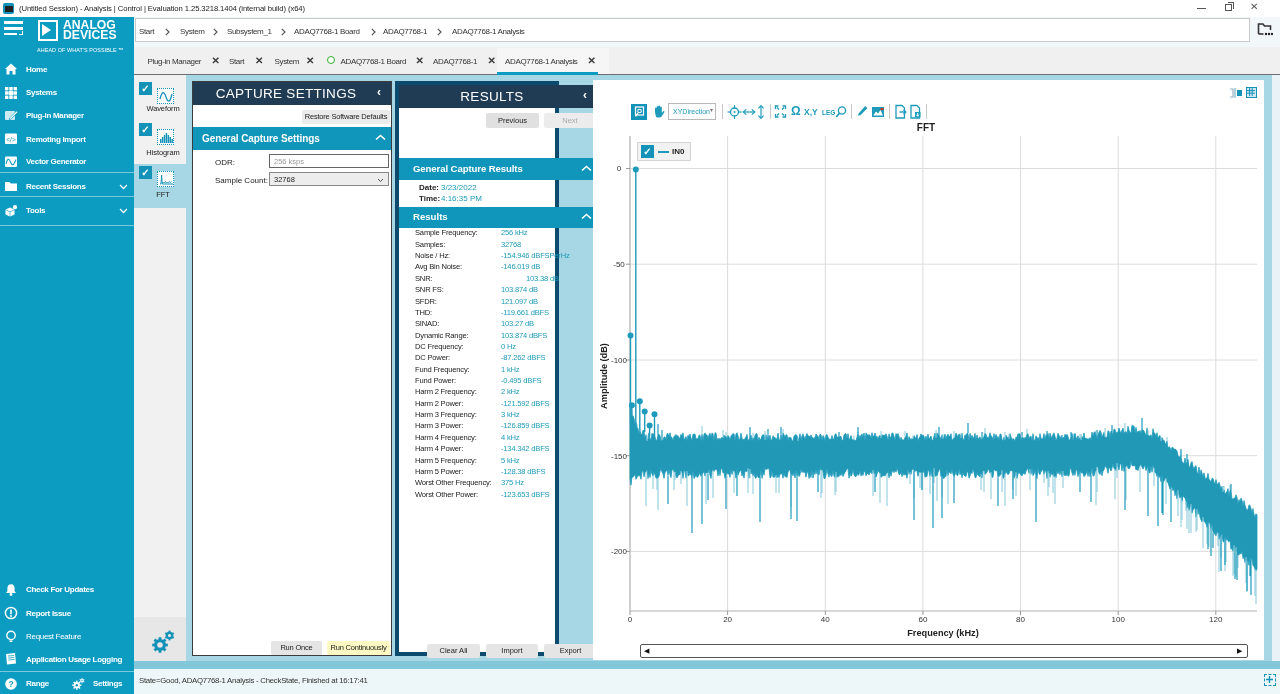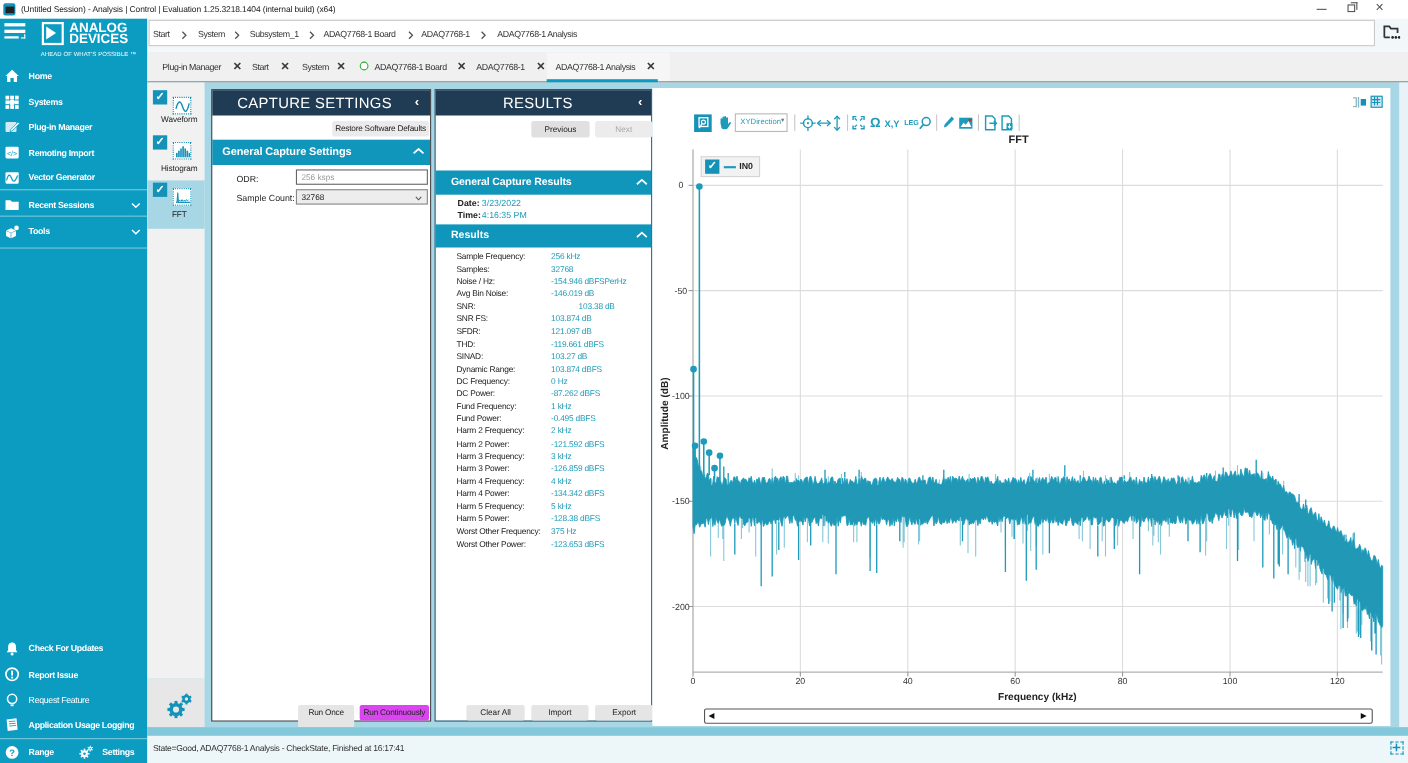--- a/index.html
+++ b/index.html
@@ -293,25 +293,25 @@
   <div class="abs" style="left:76px;top:72px;width:120px;height:14px;background:#fff;border:1px solid #666">
     <div class="abs" style="left:4px;top:2px;font-size:7.5px;color:#999">256 ksps</div>
   </div>
   <div class="abs" style="left:22px;top:93.5px;font-size:8px;color:#222">Sample Count:</div>
   <div class="abs" style="left:76px;top:90px;width:120px;height:14px;background:#ededed;border:1px solid #888">
     <div class="abs" style="left:4px;top:2px;font-size:7.5px;color:#222">32768</div>
     <svg class="abs" style="display:block;left:107px;top:5px" width="7" height="5" viewBox="0 0 7 5">
           <path d="M1 1 L3.5 3.6 L6 1" stroke="#555" stroke-width="1" fill="none"></path>
         </svg>
   </div>
-  <div class="abs" style="left:78px;top:559px;width:51px;height:27px;background:#e5e5e5;border-radius:2px;font-size:7.5px;letter-spacing:-0.2px;color:#222;text-align:center;line-height:14px">Run Once</div>
-  <div class="abs" style="left:134px;top:559px;width:63px;height:14px;background:#d946ef;border-radius:2px;font-size:7.5px;letter-spacing:-0.2px;color:#222;text-align:center;line-height:14px">Run Continuously</div>
-</div>
-
-<div class="abs" style="left:395px;top:81px;width:198px;height:575px;background:#fff;border:1px solid #0c4a6e">
+  <div class="abs" style="left:78px;top:559px;width:51px;height:14px;background:#e5e5e5;border-radius:2px;font-size:7.5px;letter-spacing:-0.2px;color:#222;text-align:center;line-height:14px">Run Once</div>
+  <div class="abs" style="left:134px;top:559px;width:63px;height:14px;background:#fef9c3;border-radius:2px;font-size:7.5px;letter-spacing:-0.2px;color:#222;text-align:center;line-height:14px">Run Continuously</div>
+</div>
+
+<div class="abs" style="left:395px;top:81px;width:164px;height:575px;background:#fff;border:4px solid #0c4a6e">
   <div class="abs" style="left:0;top:0;width:196px;height:23px;background:#203c54">
     <div class="abs" style="left:0;top:4px;width:186px;text-align:center;font-size:13.5px;color:#fff;letter-spacing:0.3px">RESULTS</div>
     <div class="abs" style="left:184px;top:3px;font-size:12px;color:#fff;font-weight:bold">‹</div>
   </div>
   <div class="abs" style="left:87px;top:28px;width:53px;height:15px;background:#e0e0e0;border-radius:2px;font-size:7.5px;color:#222;text-align:center;line-height:15px">Previous</div>
   <div class="abs" style="left:145px;top:28px;width:52px;height:15px;background:#ececec;border-radius:2px;font-size:7.5px;color:#aaa;text-align:center;line-height:15px">Next</div>
   <div class="abs" style="left:0;top:73px;width:196px;height:22px;background:#1095bb">
     <div class="abs" style="left:14px;top:5px;font-size:9.6px;font-weight:bold;letter-spacing:-0.1px;color:#fff">General Capture Results</div>
     <div class="abs" style="left:182px;top:7px">
           <svg width="11" height="7" viewBox="0 0 11 7" style="display:block">

